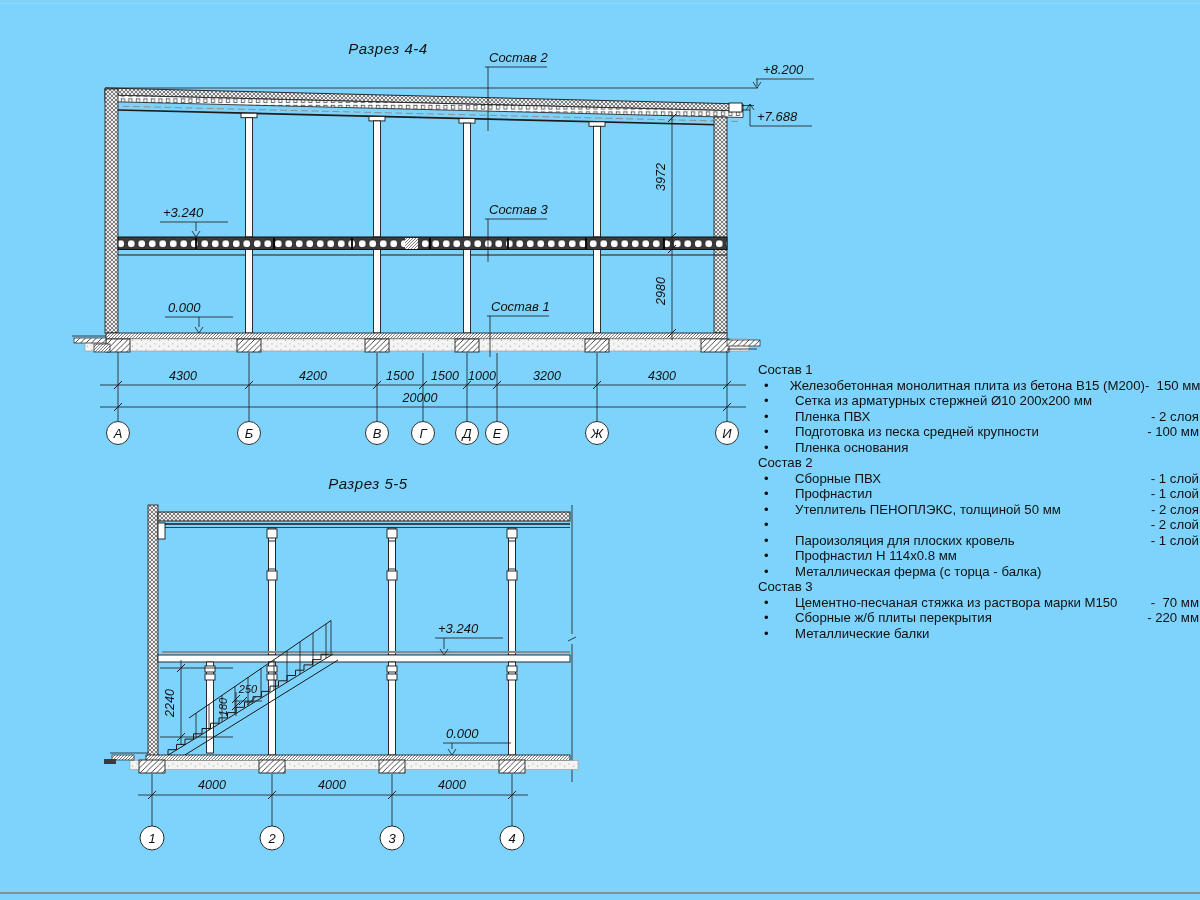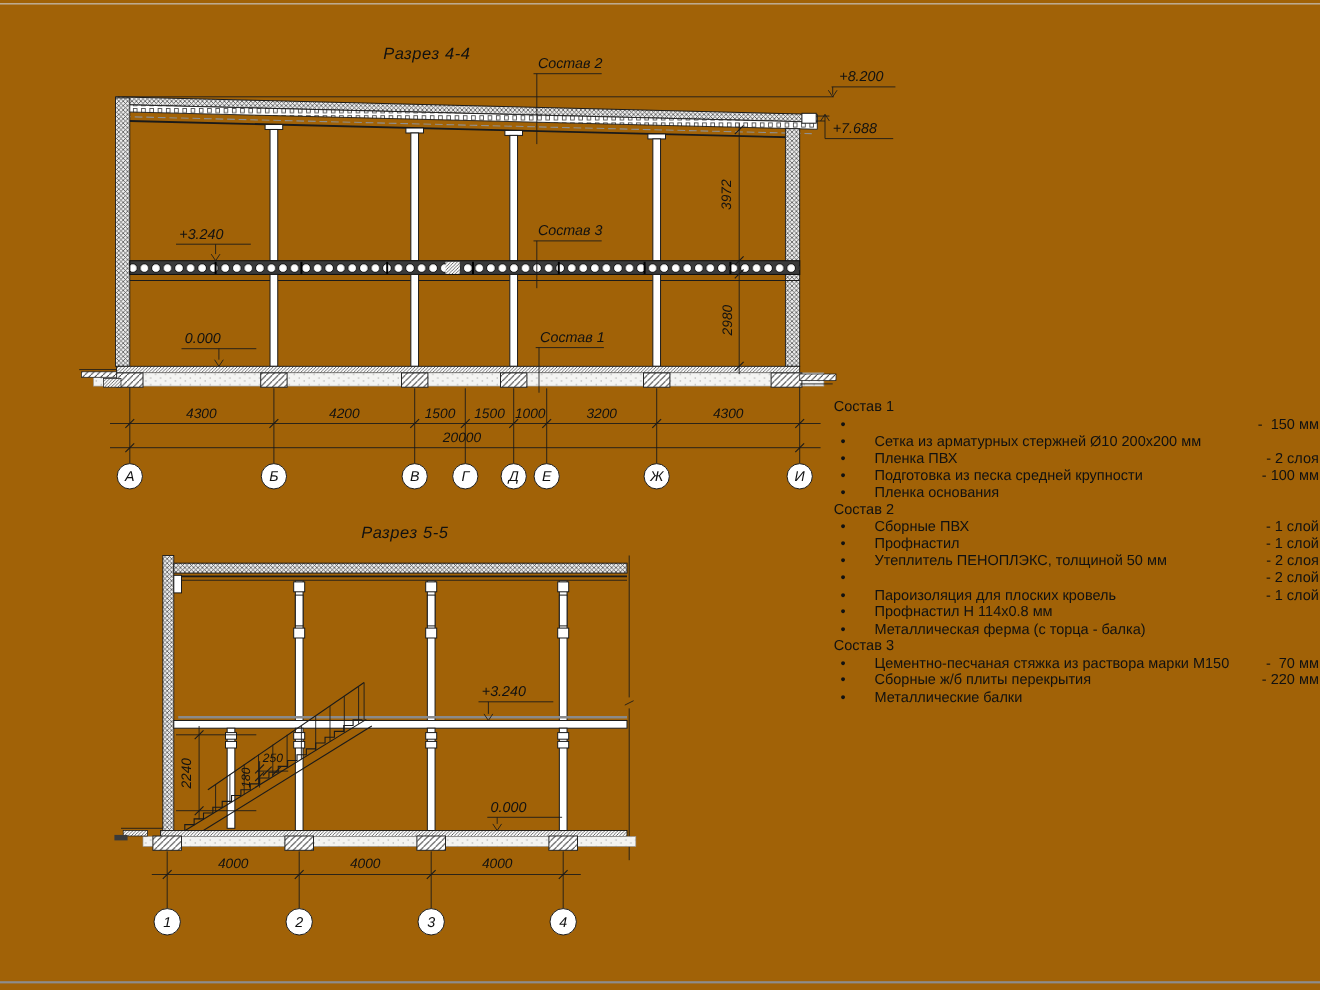--- a/index.html
+++ b/index.html
@@ -1,16 +1,16 @@
 <!DOCTYPE html>
 <html><head>
 <meta charset="utf-8">
 <style>
   html,body{margin:0;padding:0;background:#fff;}
-  .page{position:relative;width:1200px;height:900px;background:#a16207;overflow:hidden;
+  .page{position:relative;width:1200px;height:900px;background:#7dd3fc;overflow:hidden;
         font-family:"Liberation Sans",sans-serif;}
   .edge{position:absolute;left:0;width:1200px;}
   .edge.top{top:3px;height:1px;background:#c9c9c9;}
   .edge.bottom{top:892px;height:2px;background:#8d8d8d;}
   svg{position:absolute;left:0;top:0;}
   .ln{stroke:#1a1a1a;stroke-width:1;fill:none;}
   .thin{stroke-width:.8;}
   .thk{stroke-width:1.7;}
   .dash{stroke:#8f8f8f;stroke-width:1;stroke-dasharray:7 3.5;fill:none;}
   .wht{fill:#fff;stroke:#1a1a1a;stroke-width:.9;}
@@ -337,20 +337,21 @@
         <text class="txt t13" x="392" y="842.5" text-anchor="middle">3</text>
         <text class="txt t13" x="512" y="842.5" text-anchor="middle">4</text>
       </g>
     </g>
   </svg>
 
   <div class="specs">
     <div class="spec-title">Состав 1</div>
     <div class="spec-row">
         <span class="bullet">•</span>
+        <span class="name">Железобетонная монолитная плита из бетона В15 (М200)</span>
         <span class="val">-  150 мм</span>
       </div>
     <div class="spec-row">
         <span class="bullet">•</span>
         <span class="name">Сетка из арматурных стержней Ø10 200х200 мм</span>
         <span class="val"></span>
       </div>
     <div class="spec-row">
         <span class="bullet">•</span>
         <span class="name">Пленка ПВХ</span>

